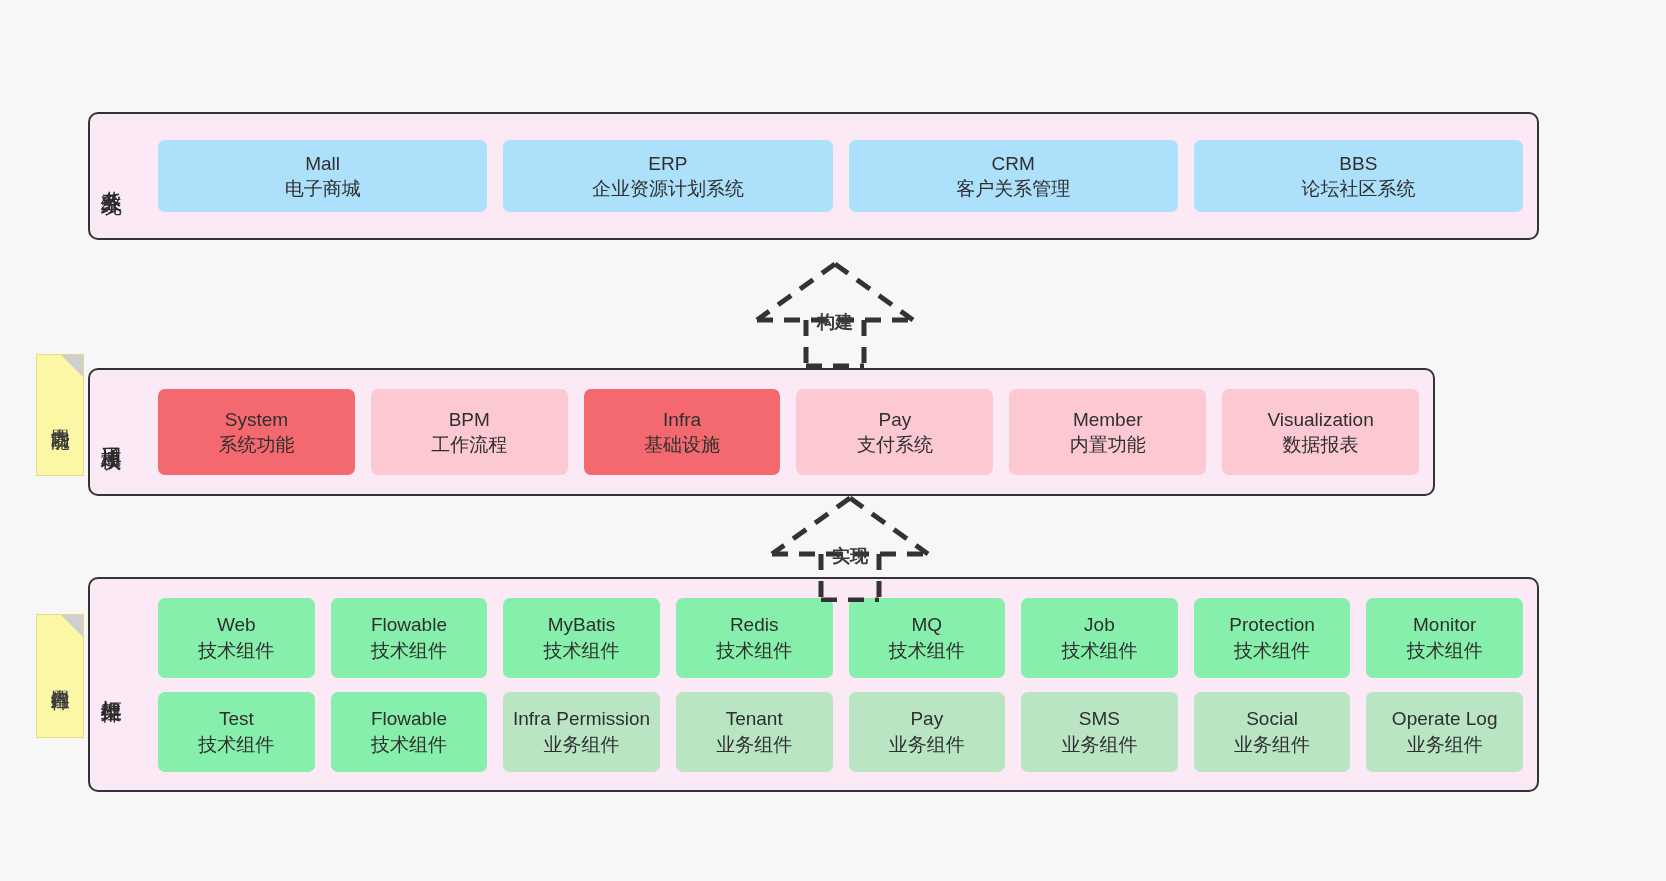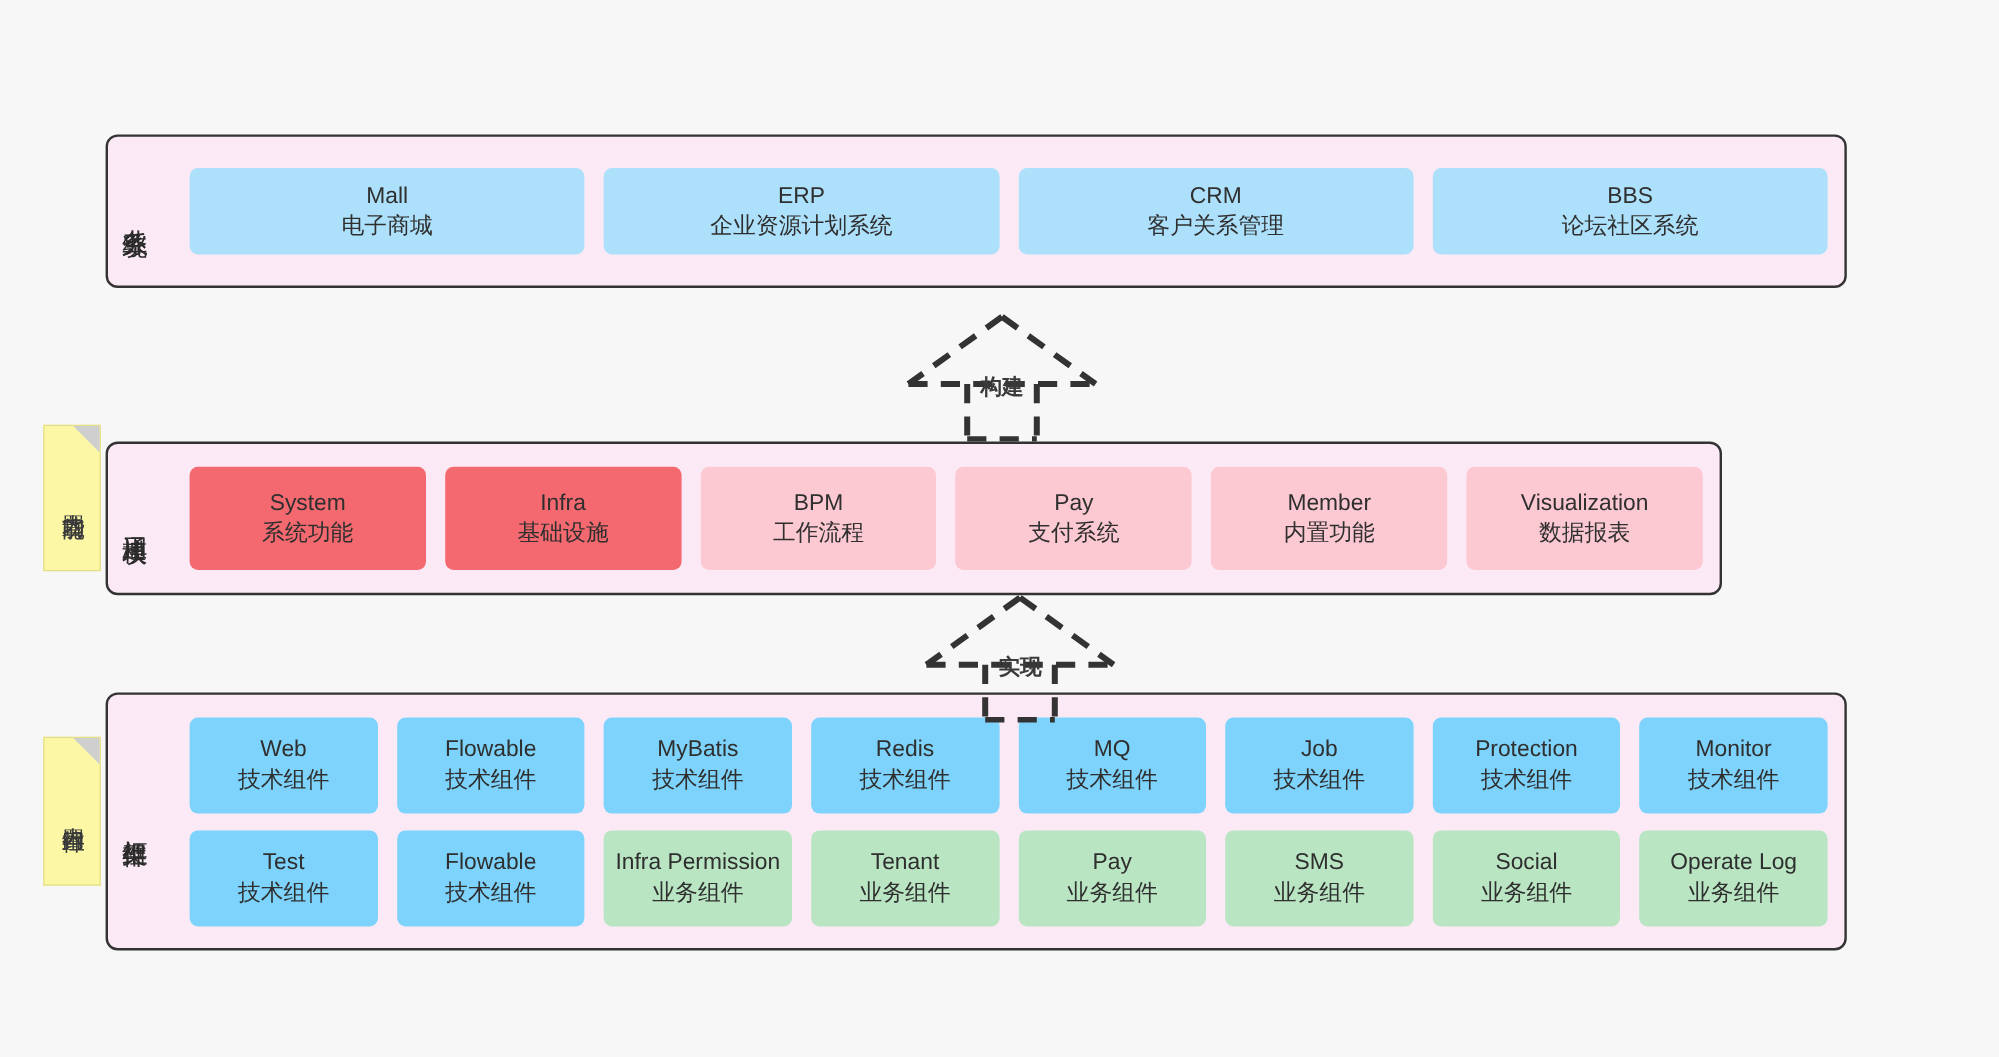--- a/index.html
+++ b/index.html
@@ -69,21 +69,21 @@
     padding: 4px 6px;
     box-sizing: border-box;
   }
   .cell .en { display: block; }
   .cell .cn { display: block; }
 
   
   .c-blue        { background: #ade0fb; }
   .c-red         { background: #f4696f; }
   .c-pink        { background: #fcc9d2; }
-  .c-green       { background: #7dd3fc; }
+  .c-green       { background: #86efac; }
   .c-lightgreen  { background: #b9e5c3; }
 
   
   #band-business { left: 88px;  top: 112px; width: 1451px; height: 128px; }
   #band-business .cell { height: 72px; }
 
   #band-modules  { left: 88px;  top: 348px; width: 1347px; height: 128px; margin-top: 20px; }
   #band-modules .cell { height: 86px; }
 
   #band-framework{ left: 88px;  top: 577px; width: 1451px; height: 215px; }
@@ -166,27 +166,27 @@
 </div>
 
 <div class="band" id="band-modules">
   <div class="band-title">通用模块</div>
   <div class="band-body">
       <div class="row">
         <div class="cell c-red">
           <span class="en">System</span>
           <span class="cn">系统功能</span>
         </div>
+        <div class="cell c-pink">
+          <span class="en">BPM</span>
+          <span class="cn">工作流程</span>
+        </div>
         <div class="cell c-red">
           <span class="en">Infra</span>
           <span class="cn">基础设施</span>
-        </div>
-        <div class="cell c-pink">
-          <span class="en">BPM</span>
-          <span class="cn">工作流程</span>
         </div>
         <div class="cell c-pink">
           <span class="en">Pay</span>
           <span class="cn">支付系统</span>
         </div>
         <div class="cell c-pink">
           <span class="en">Member</span>
           <span class="cn">内置功能</span>
         </div>
         <div class="cell c-pink">

